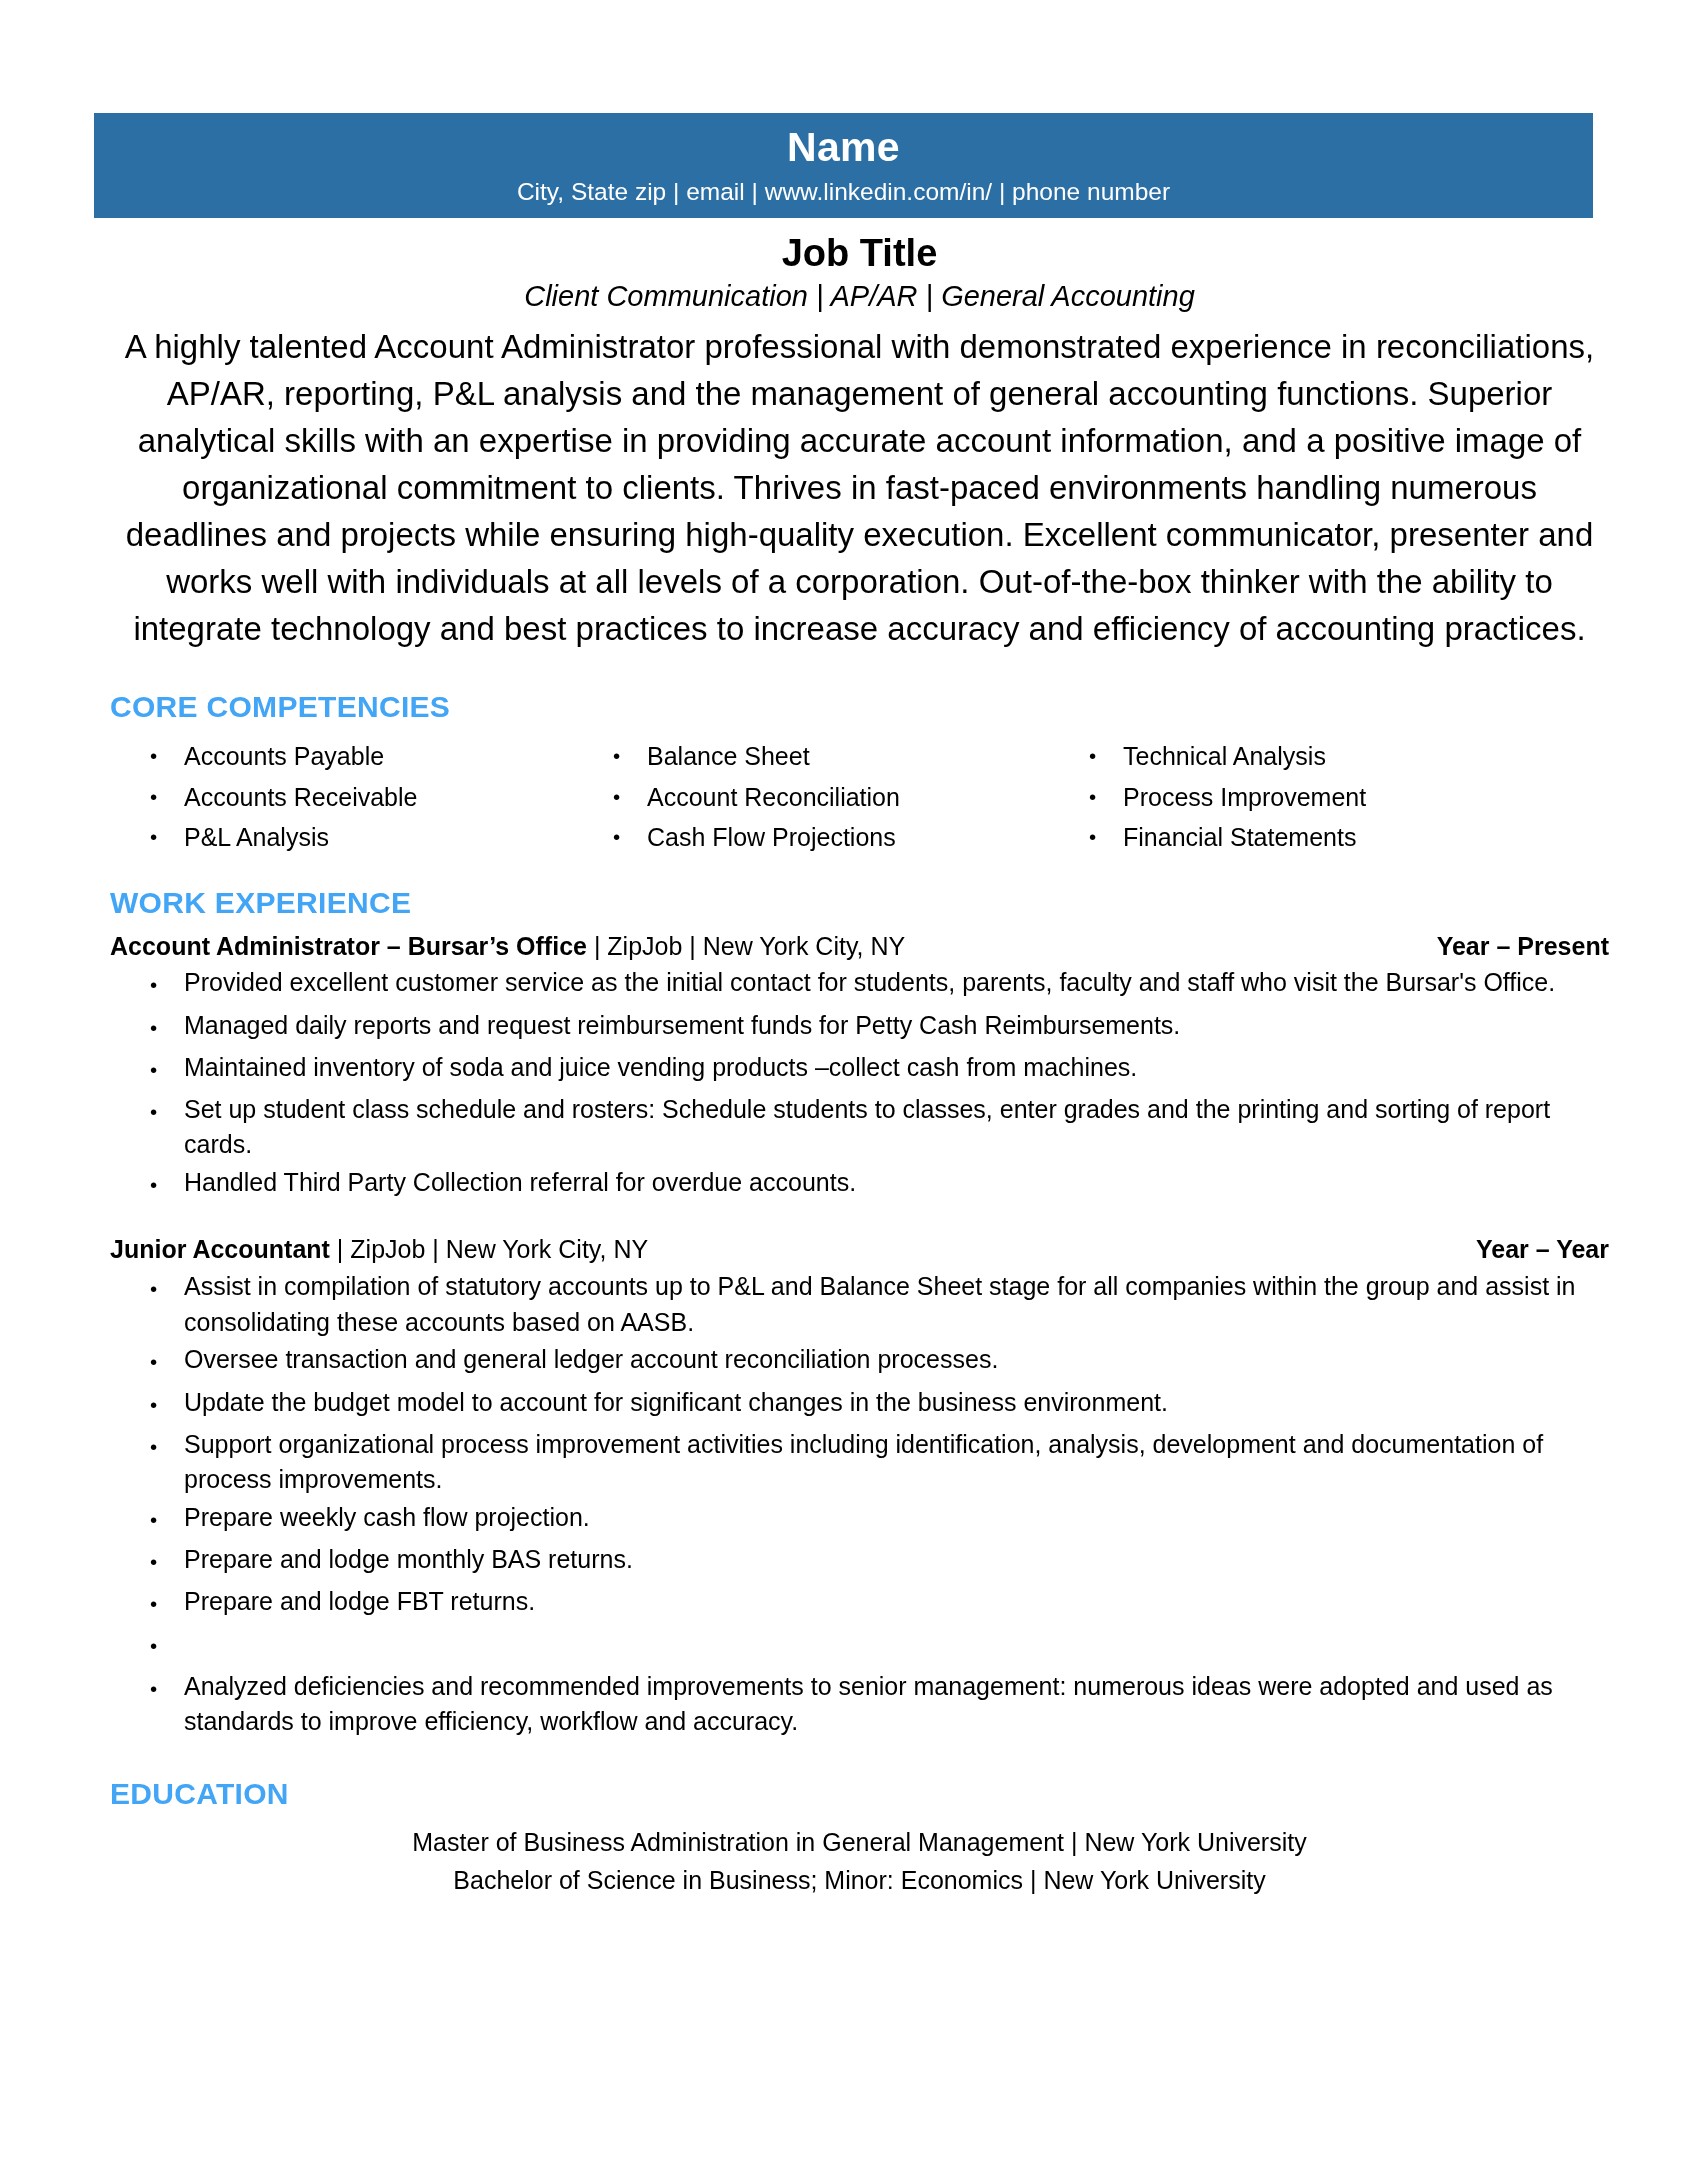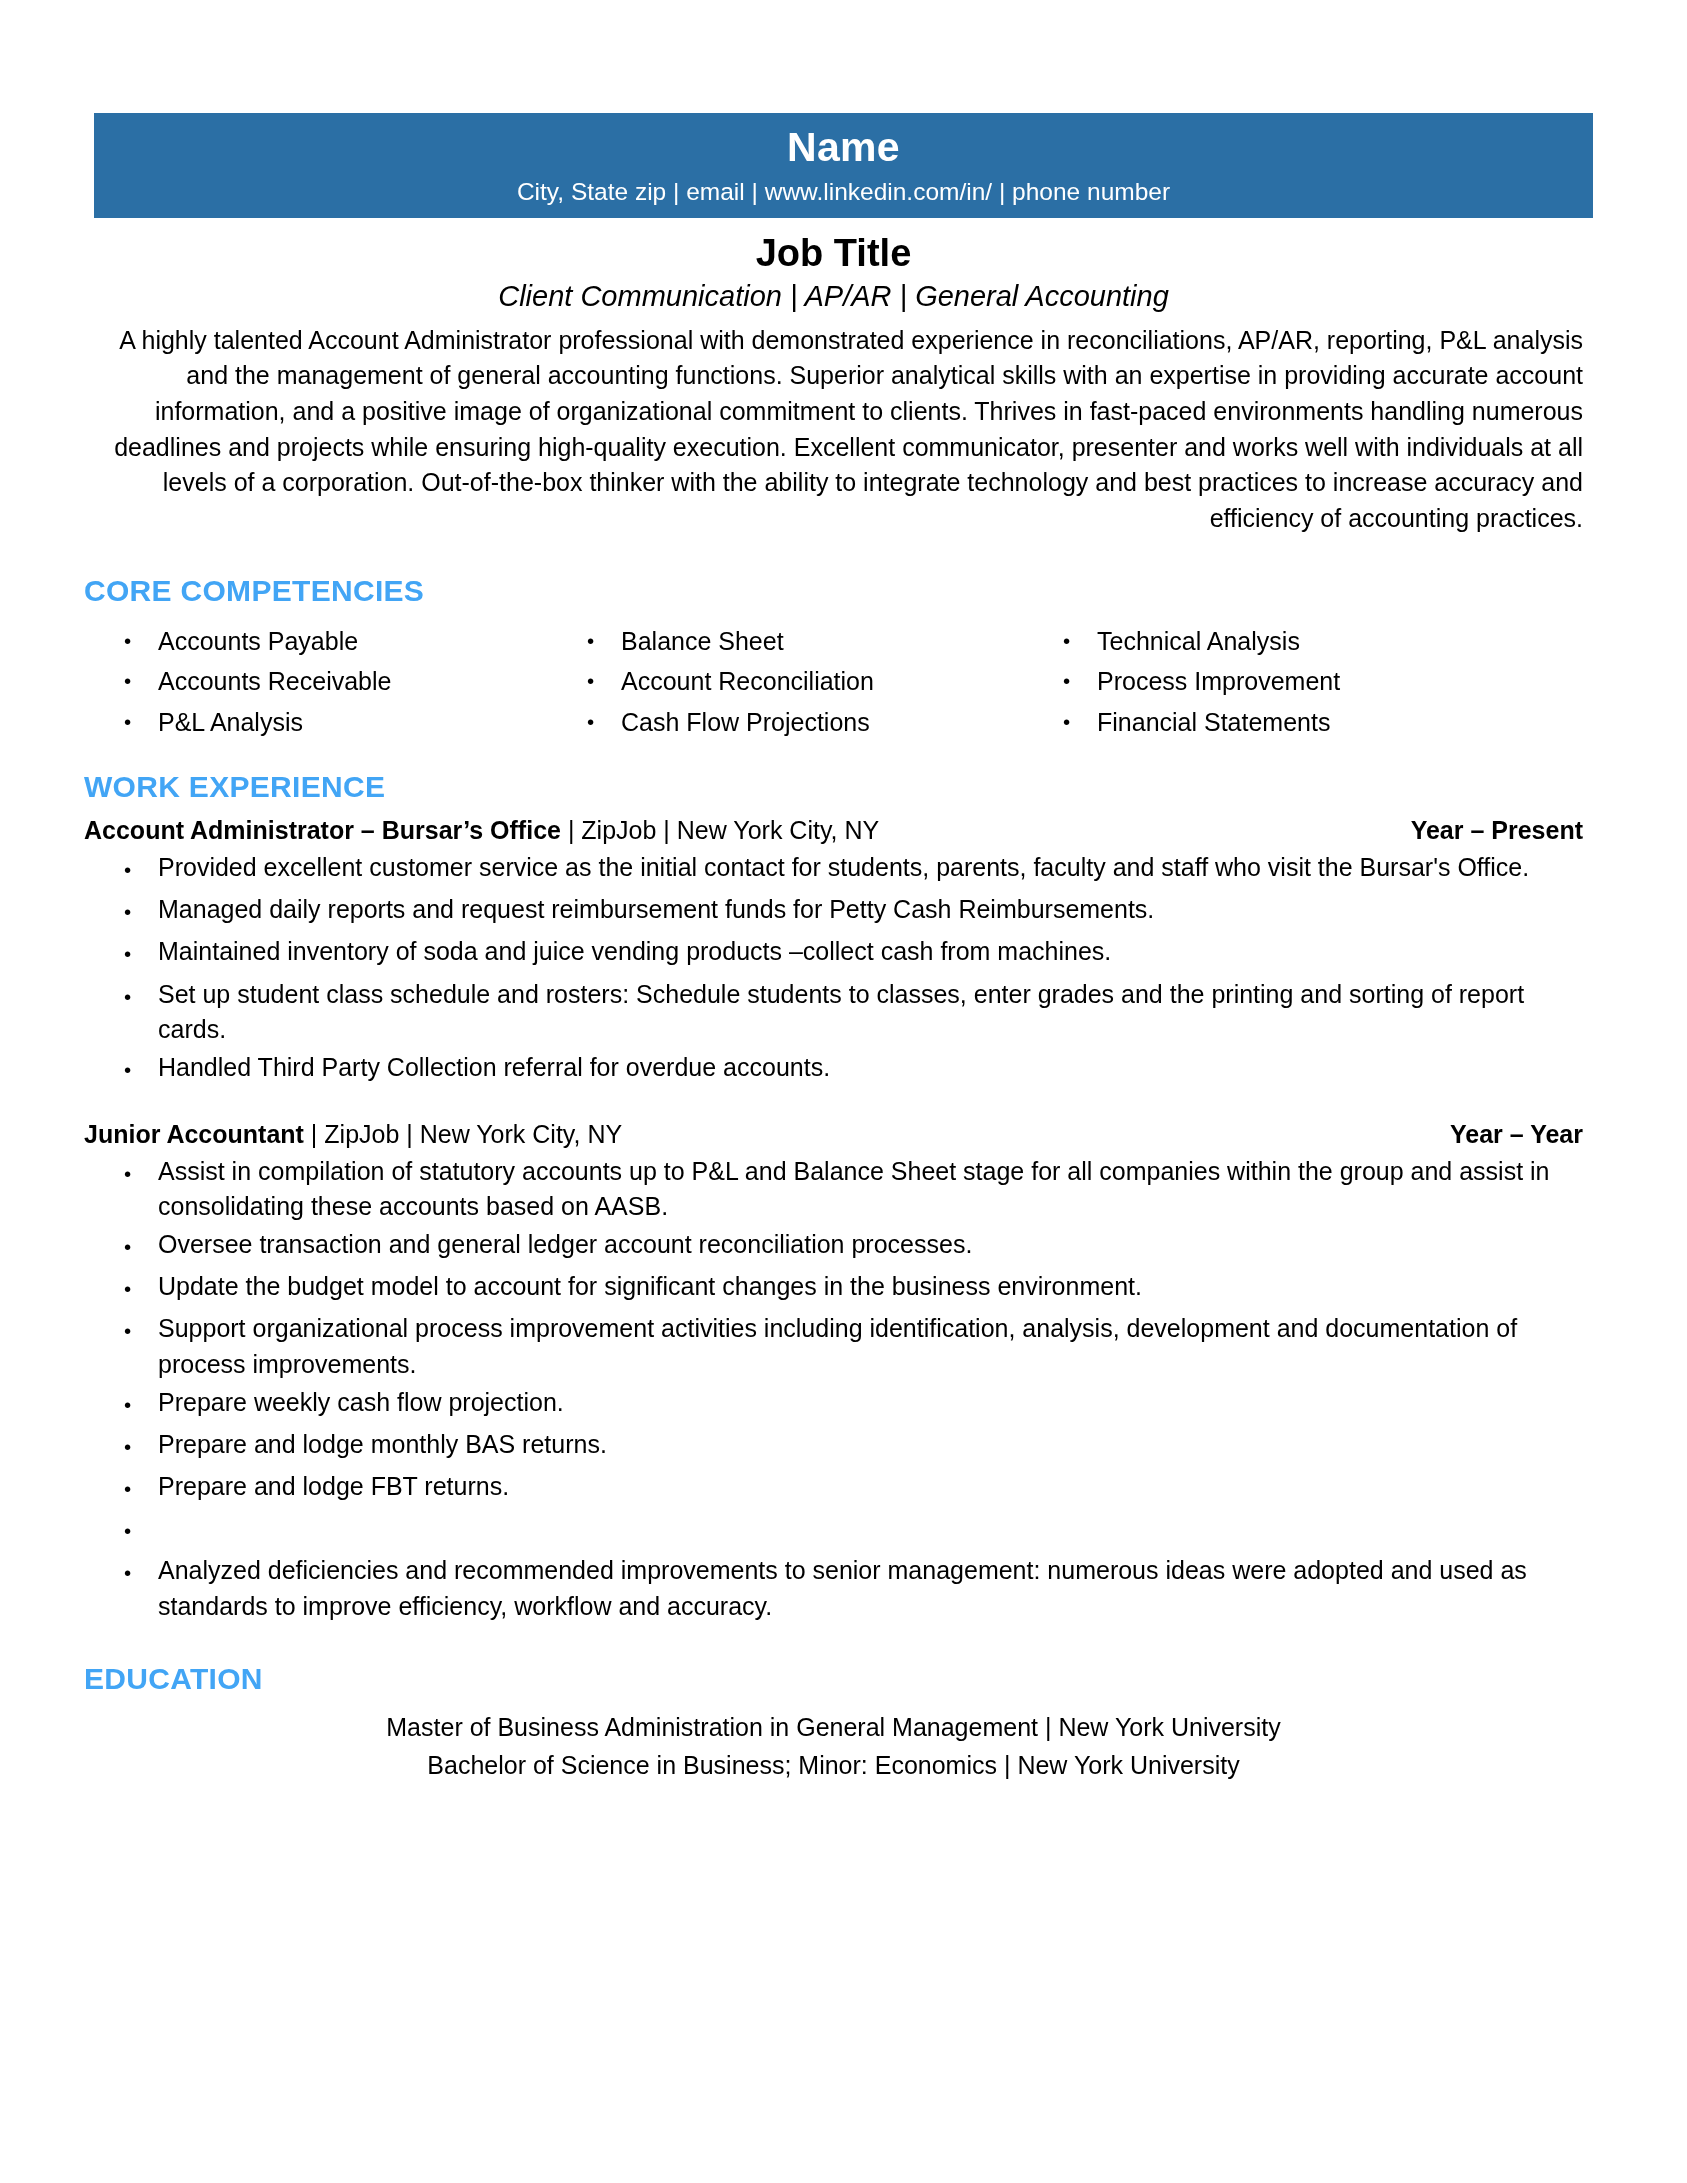--- a/index.html
+++ b/index.html
@@ -48,21 +48,21 @@
     color: #ffffff;
     font-size: 24.5px;
     font-weight: normal;
     line-height: 1.3;
     margin: 6.6px 0 0 0;
   }
 
   
   .content {
     position: absolute;
-    left: 84px;
+    left: 110px;
     top: 232px;
     width: 1499px;
   }
 
   .job-title {
     text-align: center;
     font-size: 38px;
     font-weight: bold;
     line-height: 1.12;
     margin: 0 0 4px 0;
@@ -70,23 +70,23 @@
   .job-tagline {
     text-align: center;
     font-size: 29px;
     font-style: italic;
     font-weight: normal;
     line-height: 1.2;
     margin: 0 0 9.3px 0;
   }
 
   .summary {
-    font-size: 25px;
+    font-size: 33px;
     line-height: 1.425;
-    text-align: right;
+    text-align: center;
     margin: 0;
   }
 
   
   .section-heading {
     color: #42A5F5;
     font-size: 30px;
     font-weight: bold;
     letter-spacing: 0.3px;
     line-height: 1.15;

